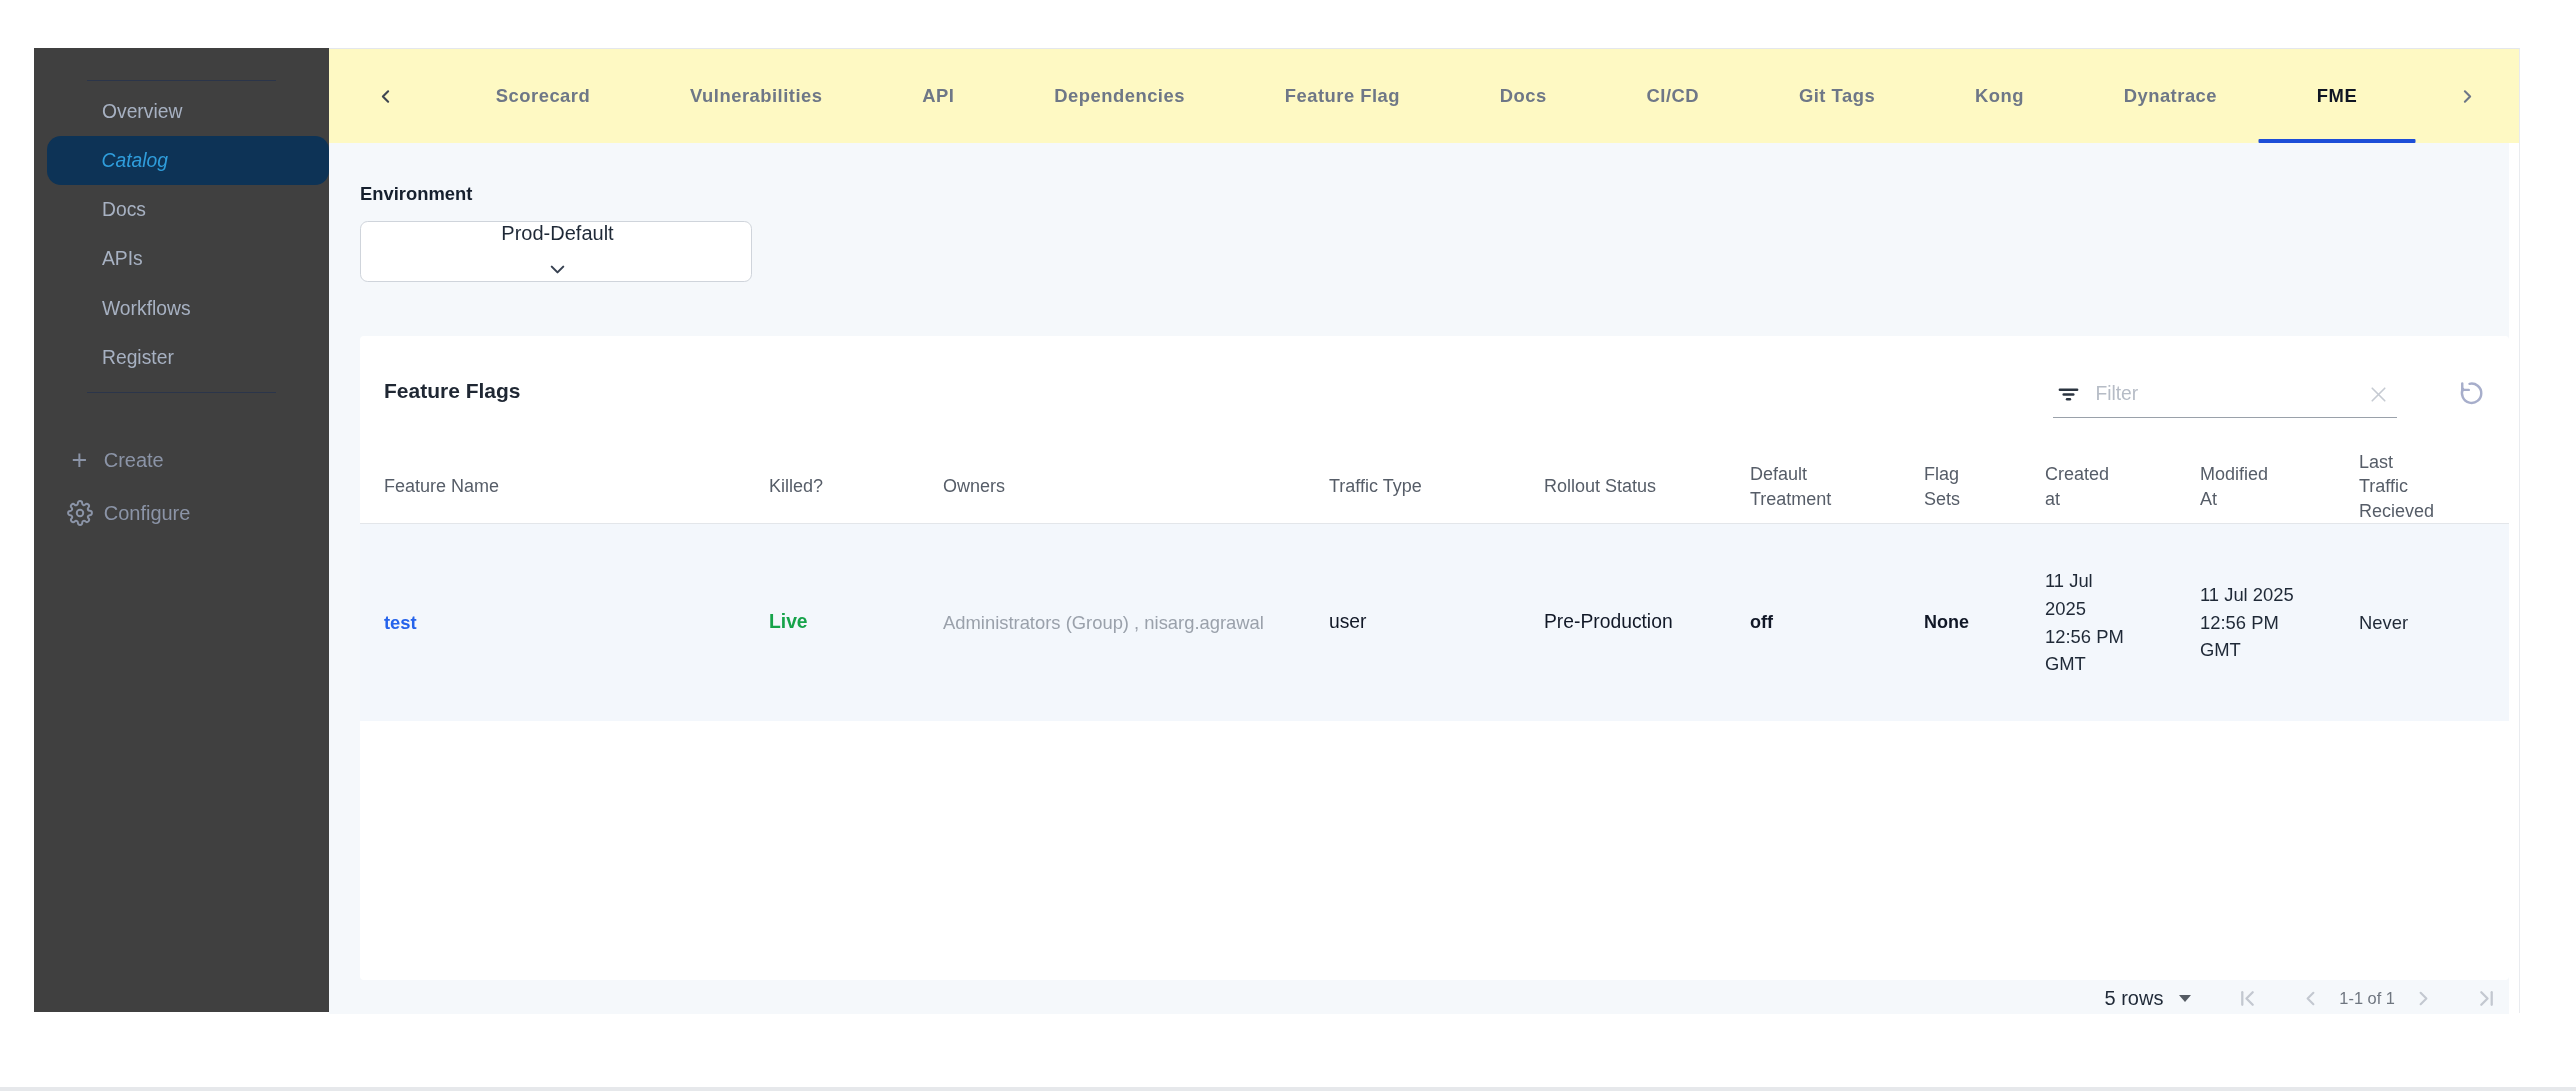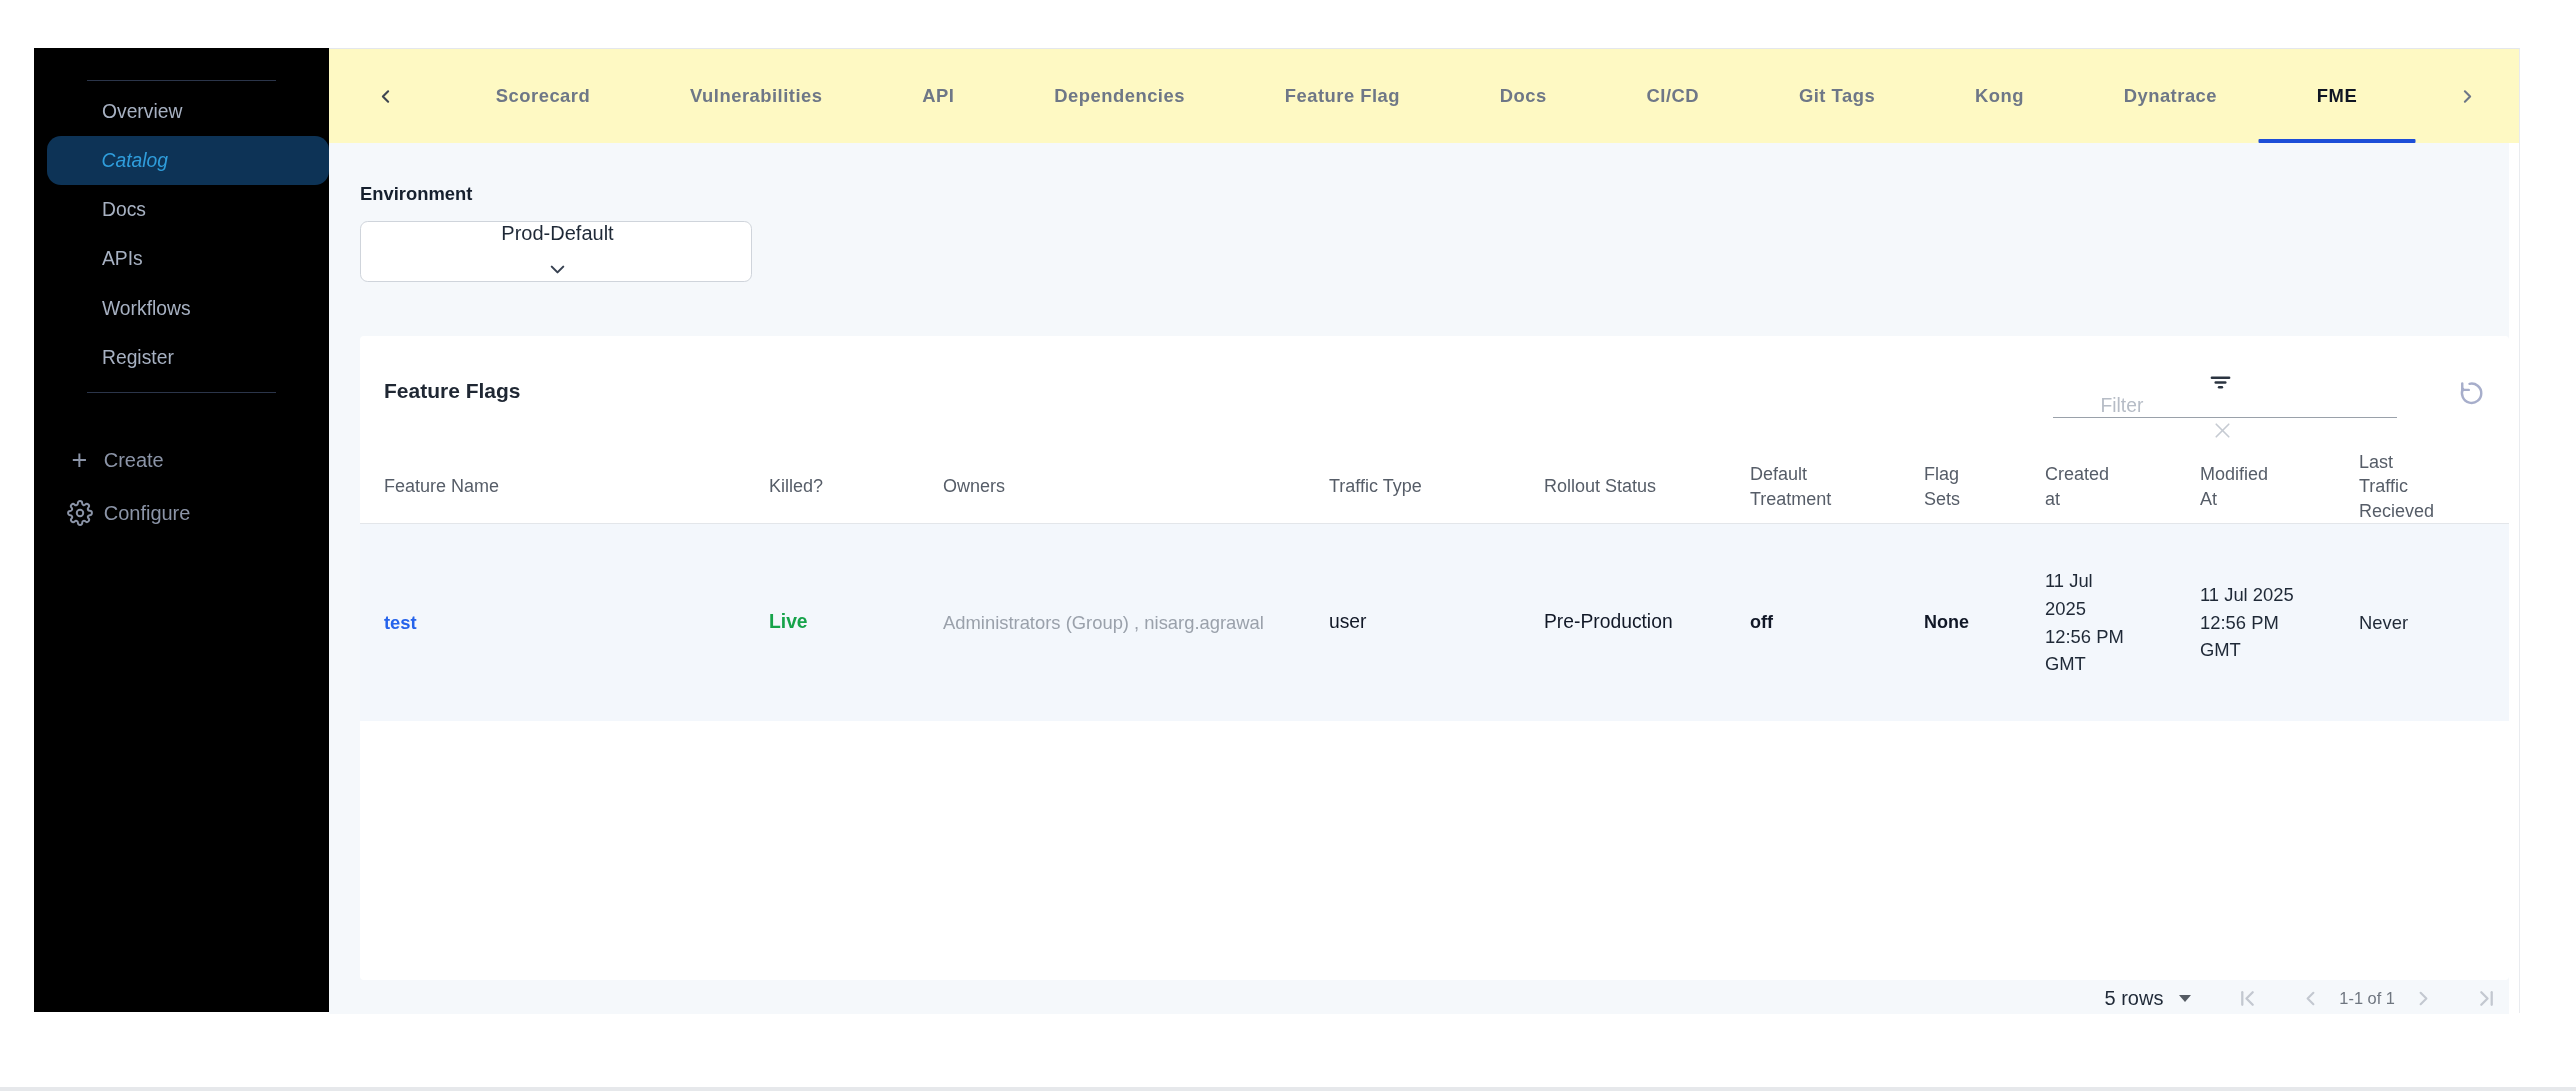--- a/index.html
+++ b/index.html
@@ -1,21 +1,21 @@
 <!DOCTYPE html>
 <html><head>
 <meta charset="utf-8">
 <style>
   html,body{margin:0;padding:0;background:#ffffff;}
   body{width:2576px;height:1092px;position:relative;overflow:hidden;
        font-family:"Liberation Sans", sans-serif;-webkit-font-smoothing:antialiased;}
 
   
   .sidebar{position:absolute;left:34px;top:48px;width:295px;height:964px;
-           background:#000000;}
+           background:#404040;}
   .sb-divider{position:absolute;left:53px;right:53px;height:1px;background:#2b354a;}
   .sb-divider.top{top:32px;}
   .sb-divider.mid{top:344px;}
   .sb-item{position:absolute;left:0;width:100%;height:49px;display:flex;align-items:center;
            color:#a7b1c2;font-size:19.3px;cursor:pointer;}
   .sb-item .lbl{padding-left:68px;}
   .sb-item.selected{left:12.6px;width:282px;background:#0d3356;border-radius:14px;font-style:italic;}
   .sb-item.selected .lbl{padding-left:55px;color:#2f9ddb;}
   .sb-action{position:absolute;left:0;width:100%;height:52px;display:flex;align-items:center;
              color:#8b94a7;font-size:20px;cursor:pointer;}
@@ -42,21 +42,21 @@
   .env-select{position:absolute;left:31px;top:78px;width:392px;height:61px;background:#ffffff;
               border:1px solid #cfd4db;border-radius:7.7px;display:flex;align-items:center;
               justify-content:space-between;padding:0 21px 0 24px;box-sizing:border-box;cursor:pointer;flex-direction:column;}
   .env-select .val{font-size:20px;color:#1f2937;}
 
   
   .card{position:absolute;left:31px;top:193px;width:2149px;height:644px;background:#ffffff;
         border-radius:3.9px;}
   .card-title{position:absolute;left:24px;top:43px;font-size:21px;font-weight:700;color:#1f2733;}
   .filter-group{position:absolute;left:1693px;top:35px;width:344px;height:46px;
-                border-bottom:1px solid #9aa1aa;display:flex;align-items:center;flex-direction:column;}
+                border-bottom:1px solid #9aa1aa;display:flex;align-items:center;}
   .filter-group .f-icon{margin:0 13.5px 0 3.9px;}
   .filter-input{flex:1;border:none;outline:none;font-size:19.3px;color:#374151;background:transparent;
                 font-family:"Liberation Sans", sans-serif;}
   .filter-input::placeholder{color:#b6bcc6;}
   .clear-x{display:flex;align-items:center;margin-right:5.8px;cursor:pointer;}
   .refresh-btn{position:absolute;right:25px;top:43px;cursor:pointer;}
 
   .thead{position:absolute;left:24px;top:114px;width:2125px;min-height:73px;display:grid;
          grid-template-columns:385px 174px 386px 215px 206px 174px 121px 155px 159px 151px;
          align-items:center;}

